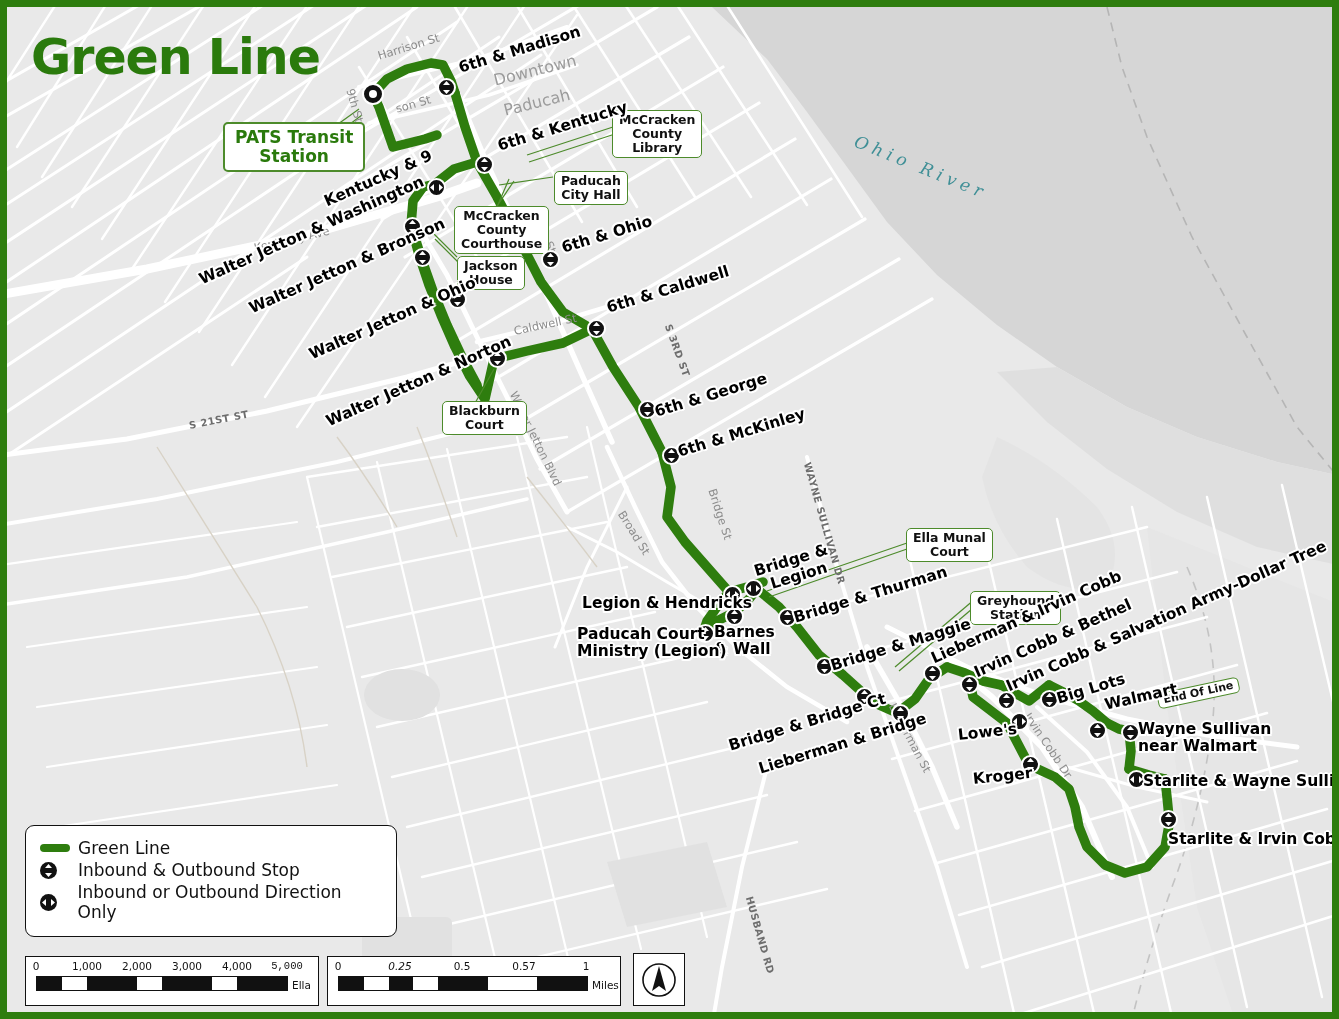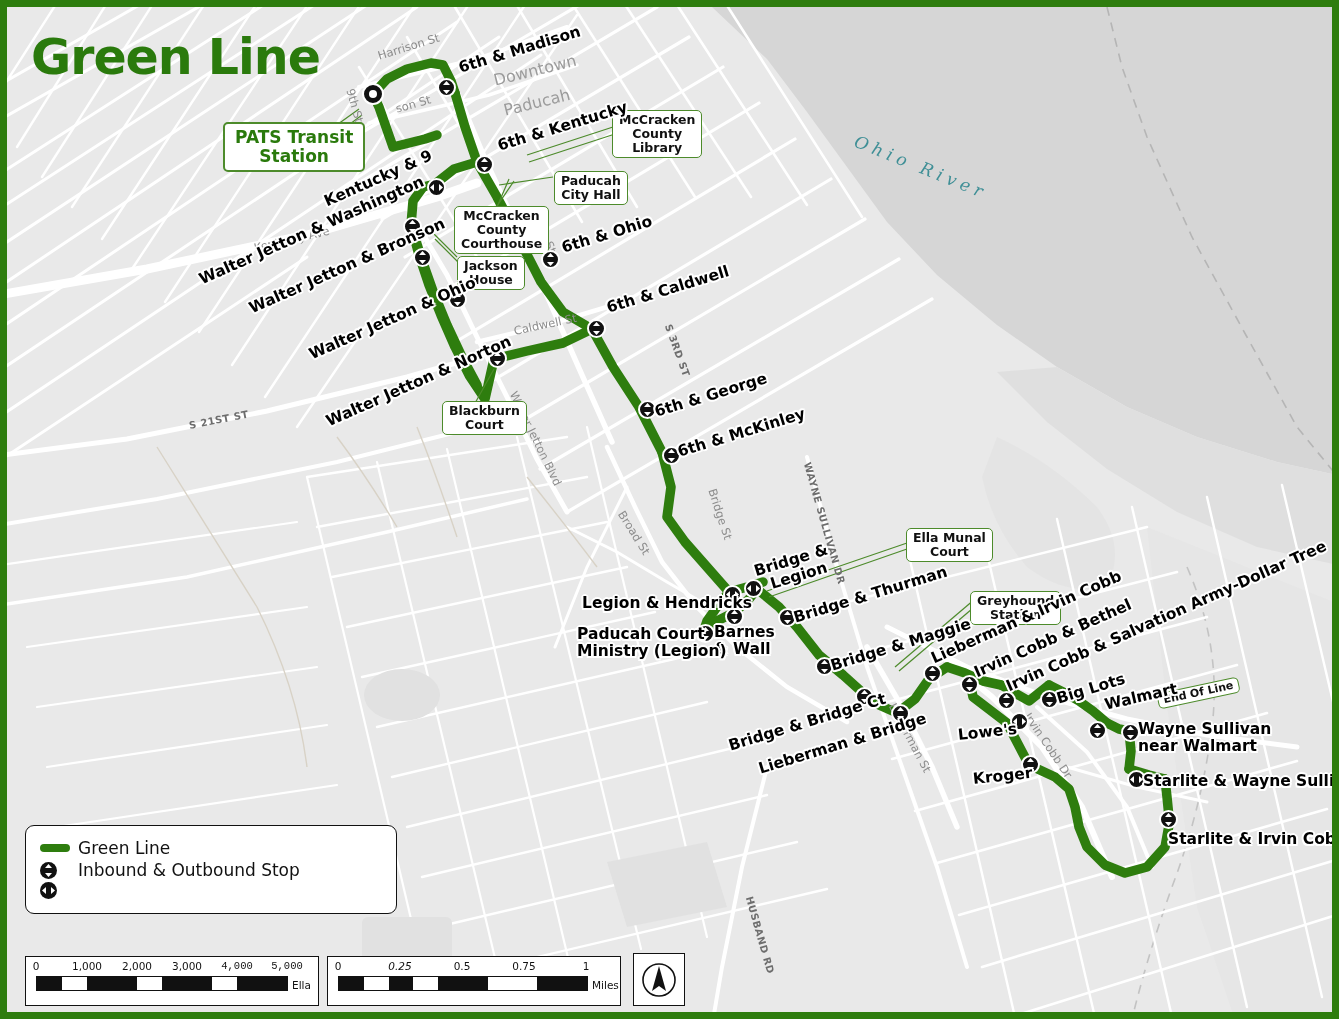--- a/index.html
+++ b/index.html
@@ -643,30 +643,31 @@
     </div>
 
     <div class="legrow">
       <span class="swatchbox">
         <span style="position:relative;display:inline-block;width:17px;height:17px;border-radius:50%;background:#111;">
           <svg style="position:absolute;left:2px;top:4px;" width="13" height="9" viewBox="0 0 13 9">
               <path d="M0 4.5 L4 1 L4 8 Z M13 4.5 L9 8 L9 1 Z" fill="#fff"></path>
             </svg>
         </span>
       </span>
+      <span class="ltxt">Inbound or Outbound Direction Only</span>
     </div>
   </div>
 
   <div class="scalebox" id="scale-feet">
     <div class="tickrow">
       <span class="tick" style="left:6px;">0</span>
       <span class="tick" style="left:57px;">1,000</span>
       <span class="tick" style="left:107px;">2,000</span>
       <span class="tick" style="left:157px;">3,000</span>
-      <span class="tick" style="left:207px;font-family:Liberation Mono, monospace;">4,000</span>
+      <span class="tick" style="left:207px;">4,000</span>
       <span class="tick" style="left:257px;font-family:Liberation Mono, monospace;">5,000</span>
     </div>
     <div class="barwrap">
       <div class="bar" style="width:252px;flex:none;margin-left:6px;">
         <span class="seg on"></span>
           <span class="seg off"></span>
         <span class="seg on"></span>
           <span class="seg on"></span>
         <span class="seg off"></span>
           <span class="seg on"></span>
@@ -677,21 +678,21 @@
       </div>
       <span class="unit">Ella</span>
     </div>
   </div>
 
   <div class="scalebox" id="scale-miles">
     <div class="tickrow">
       <span class="tick" style="left:6px;">0</span>
       <span class="tick" style="left:68px;font-style:italic;">0.25</span>
       <span class="tick" style="left:130px;">0.5</span>
-      <span class="tick" style="left:192px;">0.75</span>
+      <span class="tick" style="left:192px;">0.57</span>
       <span class="tick" style="left:254px;">1</span>
     </div>
     <div class="barwrap">
       <div class="bar" style="width:250px;flex:none;margin-left:6px;">
         <span class="seg on"></span>
           <span class="seg off"></span>
         <span class="seg on"></span>
           <span class="seg off"></span>
         <span class="seg on"></span>
           <span class="seg on"></span>

